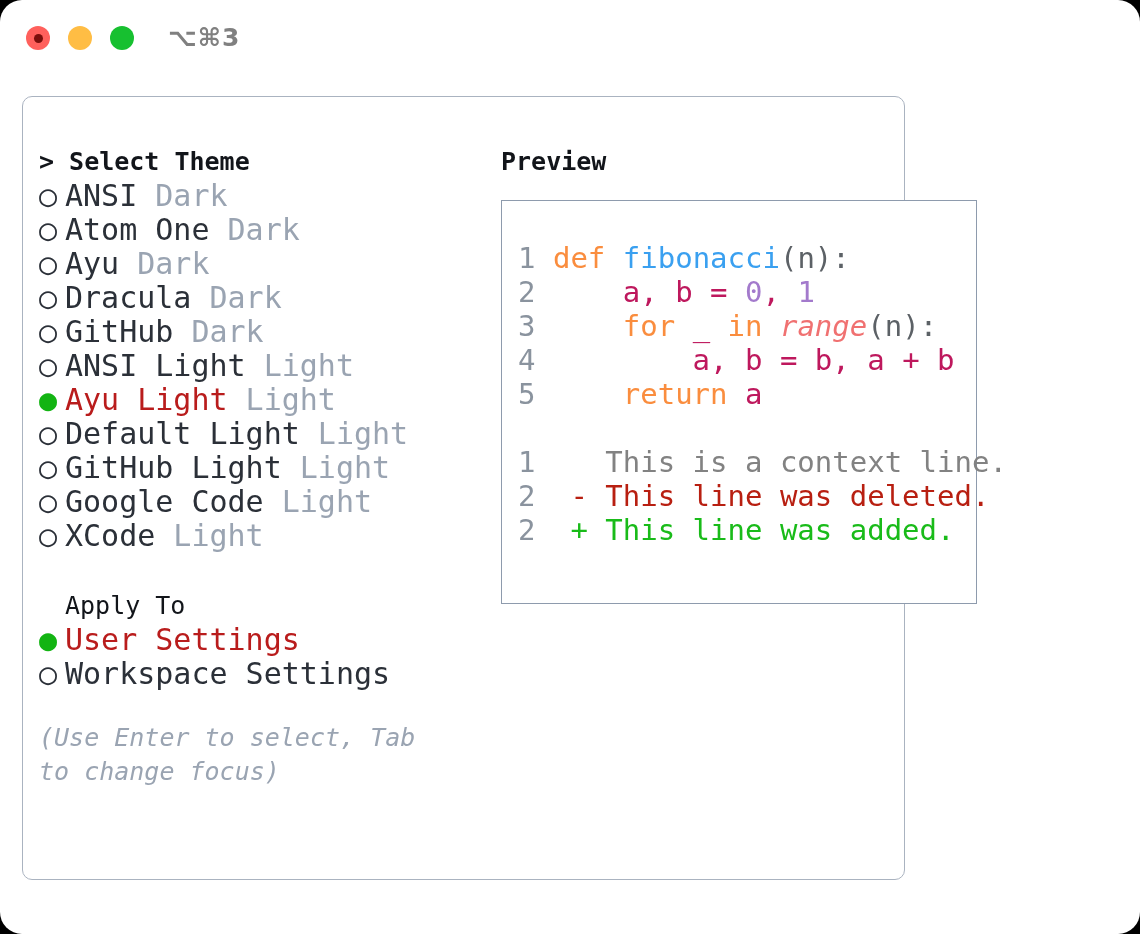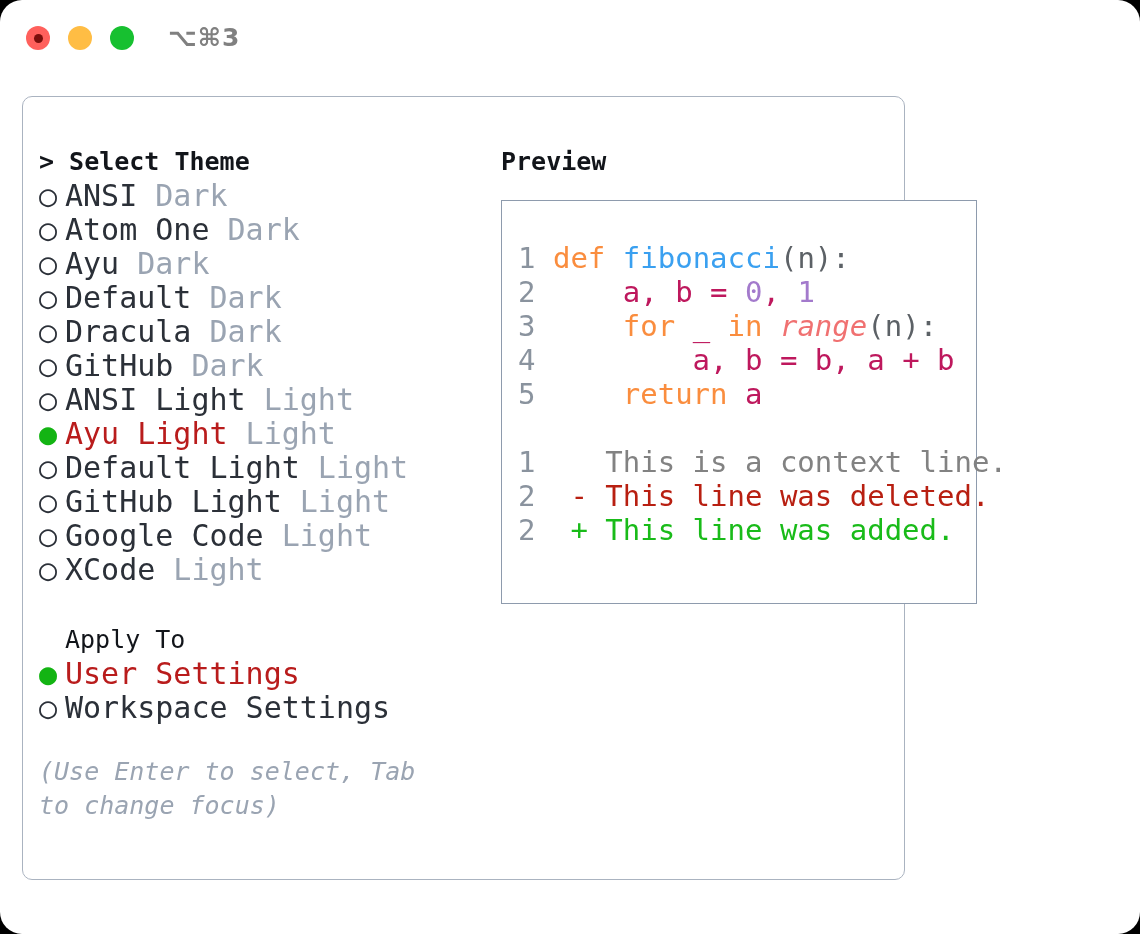--- a/index.html
+++ b/index.html
@@ -214,21 +214,20 @@
     <div class="panes">
 
       <div class="left-pane">
 
         <div class="hdr">&gt; Select Theme</div>
 
         <div id="theme-list">
             <div class="theme-row"><span class="bullet">○</span><span class="tname">ANSI</span><span class="tkind"> Dark</span></div>
             <div class="theme-row"><span class="bullet">○</span><span class="tname">Atom One</span><span class="tkind"> Dark</span></div>
             <div class="theme-row"><span class="bullet">○</span><span class="tname">Ayu</span><span class="tkind"> Dark</span></div>
-            <div class="theme-row"><span class="bullet">○</span><span class="tname">Default</span><span class="tkind"> Dark</span></div>
             <div class="theme-row"><span class="bullet">○</span><span class="tname">Dracula</span><span class="tkind"> Dark</span></div>
             <div class="theme-row"><span class="bullet">○</span><span class="tname">GitHub</span><span class="tkind"> Dark</span></div>
             <div class="theme-row"><span class="bullet">○</span><span class="tname">ANSI Light</span><span class="tkind"> Light</span></div>
             <div class="theme-row selected"><span class="bullet">●</span><span class="tname">Ayu Light</span><span class="tkind"> Light</span></div>
             <div class="theme-row"><span class="bullet">○</span><span class="tname">Default Light</span><span class="tkind"> Light</span></div>
             <div class="theme-row"><span class="bullet">○</span><span class="tname">GitHub Light</span><span class="tkind"> Light</span></div>
             <div class="theme-row"><span class="bullet">○</span><span class="tname">Google Code</span><span class="tkind"> Light</span></div>
             <div class="theme-row"><span class="bullet">○</span><span class="tname">XCode</span><span class="tkind"> Light</span></div>
           </div>
 

